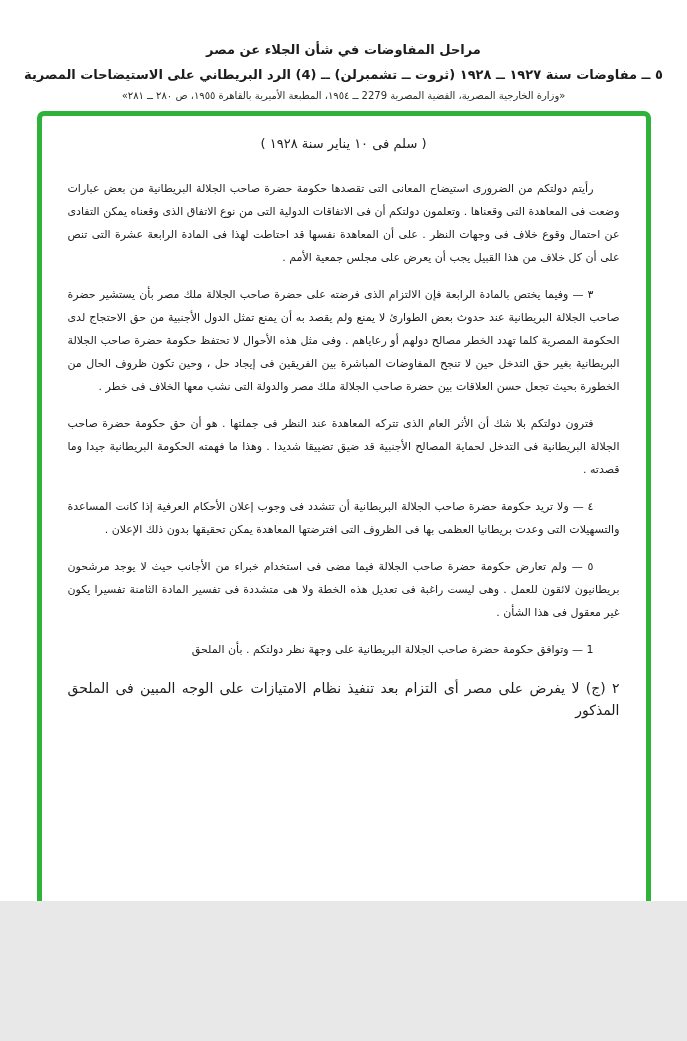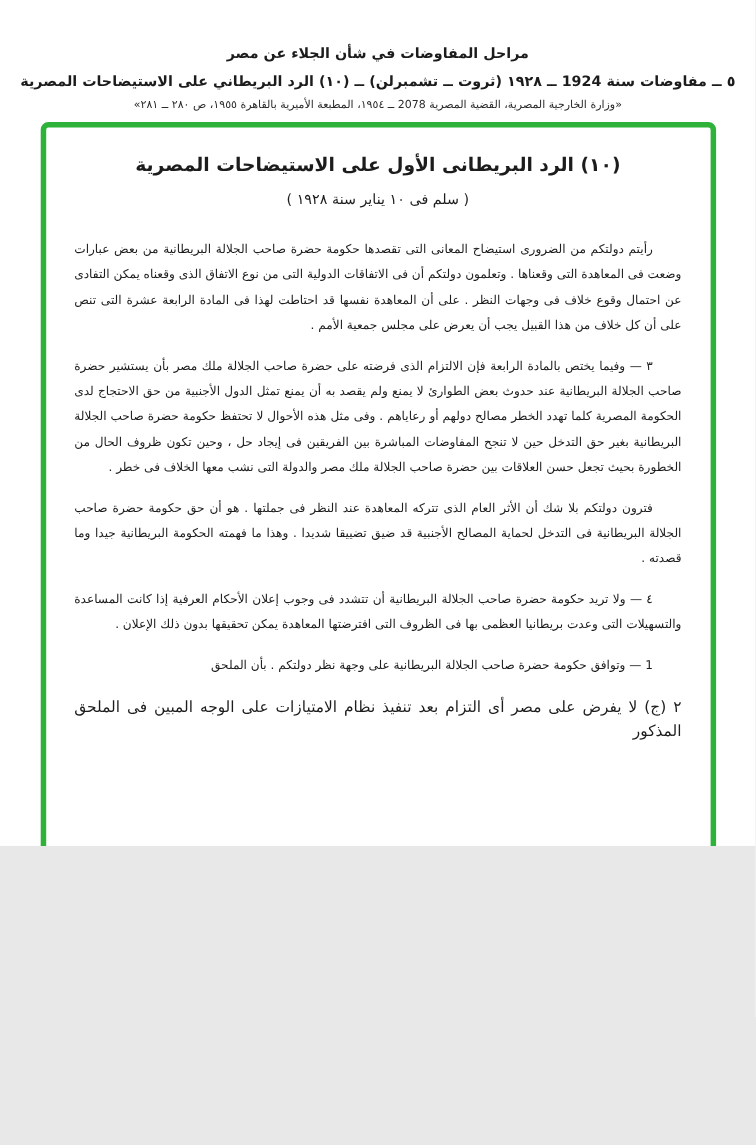--- a/index.html
+++ b/index.html
@@ -3,21 +3,21 @@
 <meta charset="utf-8">
 <style>
   html, body {
     margin: 0;
     padding: 0;
     background: #e8e8e8;
   }
   .page {
     position: relative;
     width: 687px;
-    height: 769px;
+    height: 901px;
     margin: 0 auto;
     background: #ffffff;
     overflow: hidden;
     font-family: "DejaVu Sans", sans-serif;
     color: #1c1c1c;
   }
   .page-header {
     direction: rtl;
     text-align: center;
     padding-top: 42px;
@@ -78,34 +78,34 @@
     text-indent: 0;
   }
 </style>
 </head>
 <body>
 
 <div class="page">
 
   <div class="page-header">
     <div class="hdr-line1">مراحل المفاوضات في شأن الجلاء عن مصر</div>
-    <div class="hdr-line2">٥ ــ مفاوضات سنة 1924 ــ ١٩٢٨ (ثروت ــ تشمبرلن) ــ (١٠) الرد البريطاني على الاستيضاحات المصرية</div>
-    <div class="hdr-line3">«وزارة الخارجية المصرية، القضية المصرية 2078 ــ ١٩٥٤، المطبعة الأميرية بالقاهرة ١٩٥٥، ص ٢٨٠ ــ ٢٨١»</div>
+    <div class="hdr-line2">٥ ــ مفاوضات سنة ١٩٢٧ ــ ١٩٢٨ (ثروت ــ تشمبرلن) ــ (4) الرد البريطاني على الاستيضاحات المصرية</div>
+    <div class="hdr-line3">«وزارة الخارجية المصرية، القضية المصرية 2279 ــ ١٩٥٤، المطبعة الأميرية بالقاهرة ١٩٥٥، ص ٢٨٠ ــ ٢٨١»</div>
   </div>
 
   <div class="doc-frame">
     <div class="doc-inner">
 
-      <div class="doc-title">(١٠) الرد البريطانى الأول على الاستيضاحات المصرية</div>
       <div class="doc-subtitle">( سلم فى ١٠ يناير سنة ١٩٢٨ )</div>
 
       <p class="doc-para">رأيتم دولتكم من الضرورى استيضاح المعانى التى تقصدها حكومة حضرة صاحب الجلالة البريطانية من بعض عبارات وضعت فى المعاهدة التى وقعناها . وتعلمون دولتكم أن فى الاتفاقات الدولية التى من نوع الاتفاق الذى وقعناه يمكن التفادى عن احتمال وقوع خلاف فى وجهات النظر . على أن المعاهدة نفسها قد احتاطت لهذا فى المادة الرابعة عشرة التى تنص على أن كل خلاف من هذا القبيل يجب أن يعرض على مجلس جمعية الأمم .</p>
       <p class="doc-para">٣ — وفيما يختص بالمادة الرابعة فإن الالتزام الذى فرضته على حضرة صاحب الجلالة ملك مصر بأن يستشير حضرة صاحب الجلالة البريطانية عند حدوث بعض الطوارئ لا يمنع ولم يقصد به أن يمنع تمثل الدول الأجنبية من حق الاحتجاج لدى الحكومة المصرية كلما تهدد الخطر مصالح دولهم أو رعاياهم . وفى مثل هذه الأحوال لا تحتفظ حكومة حضرة صاحب الجلالة البريطانية بغير حق التدخل حين لا تنجح المفاوضات المباشرة بين الفريقين فى إيجاد حل ، وحين تكون ظروف الحال من الخطورة بحيث تجعل حسن العلاقات بين حضرة صاحب الجلالة ملك مصر والدولة التى نشب معها الخلاف فى خطر .</p>
       <p class="doc-para">فترون دولتكم بلا شك أن الأثر العام الذى تتركه المعاهدة عند النظر فى جملتها . هو أن حق حكومة حضرة صاحب الجلالة البريطانية فى التدخل لحماية المصالح الأجنبية قد ضيق تضييقا شديدا . وهذا ما فهمته الحكومة البريطانية جيدا وما قصدته .</p>
       <p class="doc-para">٤ — ولا تريد حكومة حضرة صاحب الجلالة البريطانية أن تتشدد فى وجوب إعلان الأحكام العرفية إذا كانت المساعدة والتسهيلات التى وعدت بريطانيا العظمى بها فى الظروف التى افترضتها المعاهدة يمكن تحقيقها بدون ذلك الإعلان .</p>
+      <p class="doc-para">٥ — ولم تعارض حكومة حضرة صاحب الجلالة فيما مضى فى استخدام خبراء من الأجانب حيث لا يوجد مرشحون بريطانيون لائقون للعمل . وهى ليست راغبة فى تعديل هذه الخطة ولا هى متشددة فى تفسير المادة الثامنة تفسيرا يكون غير معقول فى هذا الشأن .</p>
       <p class="doc-para">1 — وتوافق حكومة حضرة صاحب الجلالة البريطانية على وجهة نظر دولتكم . بأن الملحق</p>
 
       <p class="doc-footnote">٢ (ج) لا يفرض على مصر أى التزام بعد تنفيذ نظام الامتيازات على الوجه المبين فى الملحق المذكور</p>
 
     </div>
   </div>
 
 </div>
 
 </body></html>

